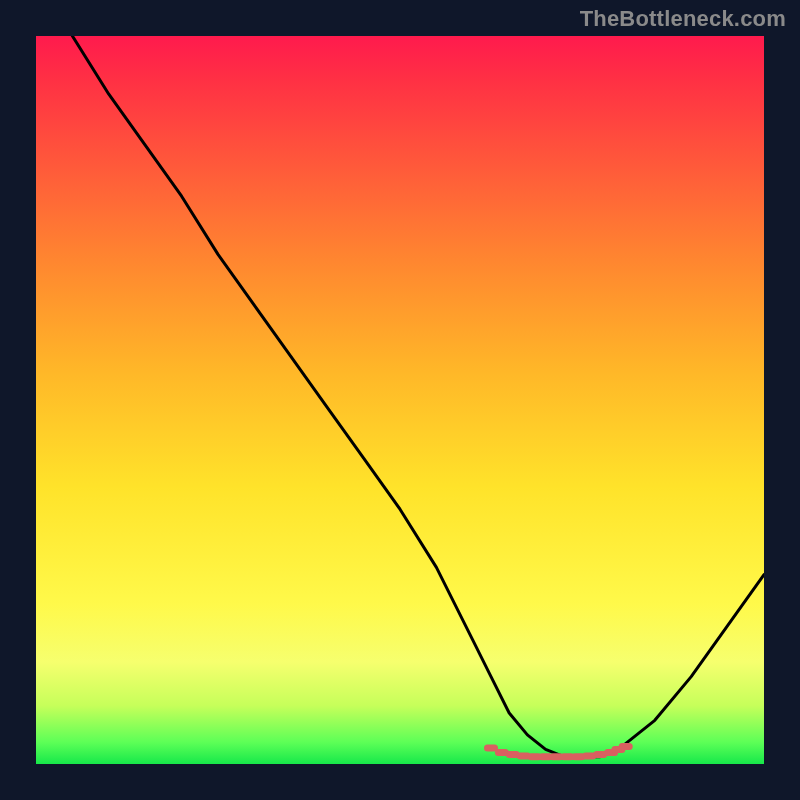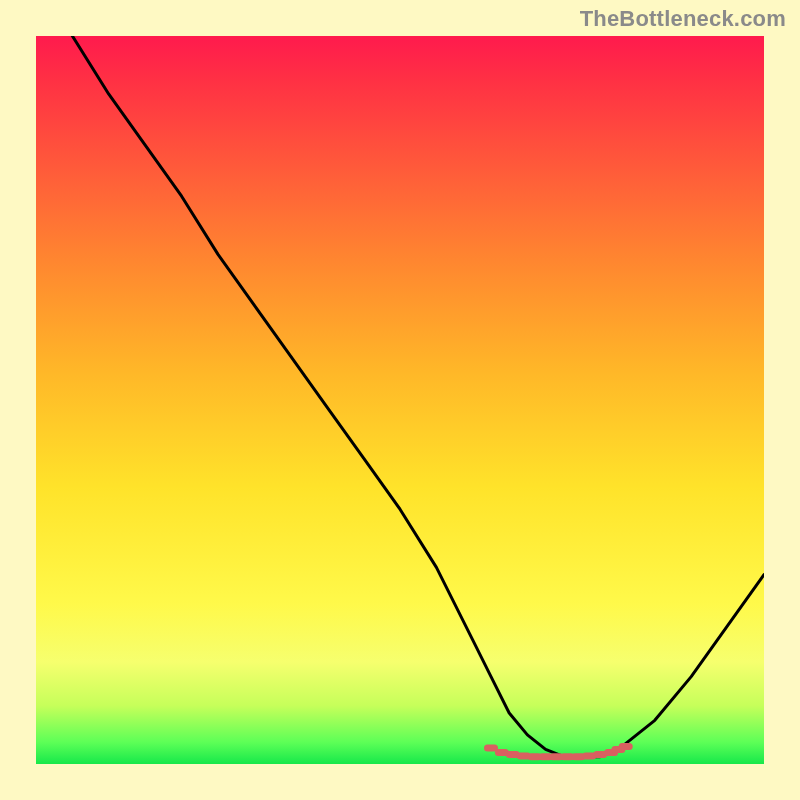--- a/index.html
+++ b/index.html
@@ -9,21 +9,21 @@
     height: 800px;
     background: #000;
     overflow: hidden;
   }
   .frame {
     position: absolute;
     top: 0;
     left: 0;
     width: 800px;
     height: 800px;
-    background: #fef9c3;
+    background: #0f172a;
   }
   .plot-area {
     position: absolute;
     left: 36px;
     top: 36px;
     width: 728px;
     height: 728px;
     background: linear-gradient(
       to bottom,
       #ff1a4d 0%,

